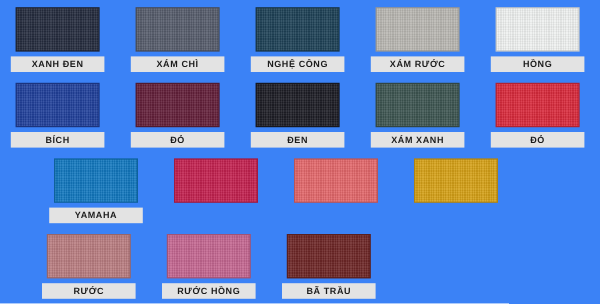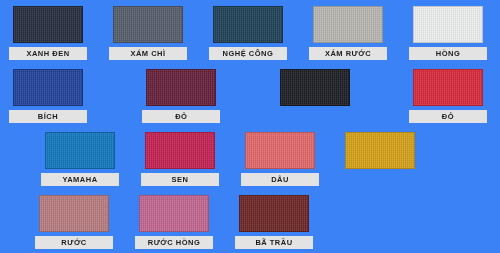--- a/index.html
+++ b/index.html
@@ -120,39 +120,42 @@
     <div class="swatch-cell">
       <div class="swatch-chip" style="background-color: rgb(33, 64, 154);"></div>
       <div class="swatch-label">BÍCH</div>
     </div>
     <div class="swatch-cell">
       <div class="swatch-chip" style="background-color: rgb(99, 32, 58);"></div>
       <div class="swatch-label">ĐỎ</div>
     </div>
     <div class="swatch-cell">
       <div class="swatch-chip" style="background-color: rgb(29, 29, 37);"></div>
+      <div class="swatch-label">ĐEN</div>
+    </div>
+    <div class="swatch-cell">
+      <div class="swatch-chip" style="background-color: rgb(61, 85, 81);"></div>
+      <div class="swatch-label">XÁM XANH</div>
     </div>
     <div class="swatch-cell">
       <div class="swatch-chip" style="background-color: rgb(216, 42, 60);"></div>
       <div class="swatch-label">ĐỎ</div>
     </div>
   </div>
 
   <div class="swatch-row" style="top:126px;padding-left:32px;">
     <div class="swatch-cell">
       <div class="swatch-chip" style="background-color: rgb(18, 119, 190);"></div>
       <div class="swatch-label">YAMAHA</div>
     </div>
     <div class="swatch-cell">
       <div class="swatch-chip" style="background-color: rgb(194, 33, 79);"></div>
-      <div class="swatch-label">SEN</div>
     </div>
     <div class="swatch-cell">
       <div class="swatch-chip" style="background-color: rgb(226, 103, 106);"></div>
-      <div class="swatch-label">DÂU</div>
     </div>
     <div class="swatch-cell">
       <div class="swatch-chip" style="background-color: rgb(212, 160, 23);"></div>
     </div>
   </div>
 
   <div class="swatch-row" style="top:189px;margin-left:26px;">
     <div class="swatch-cell">
       <div class="swatch-chip" style="background-color: rgb(184, 124, 128);"></div>
       <div class="swatch-label">RƯỚC</div>

